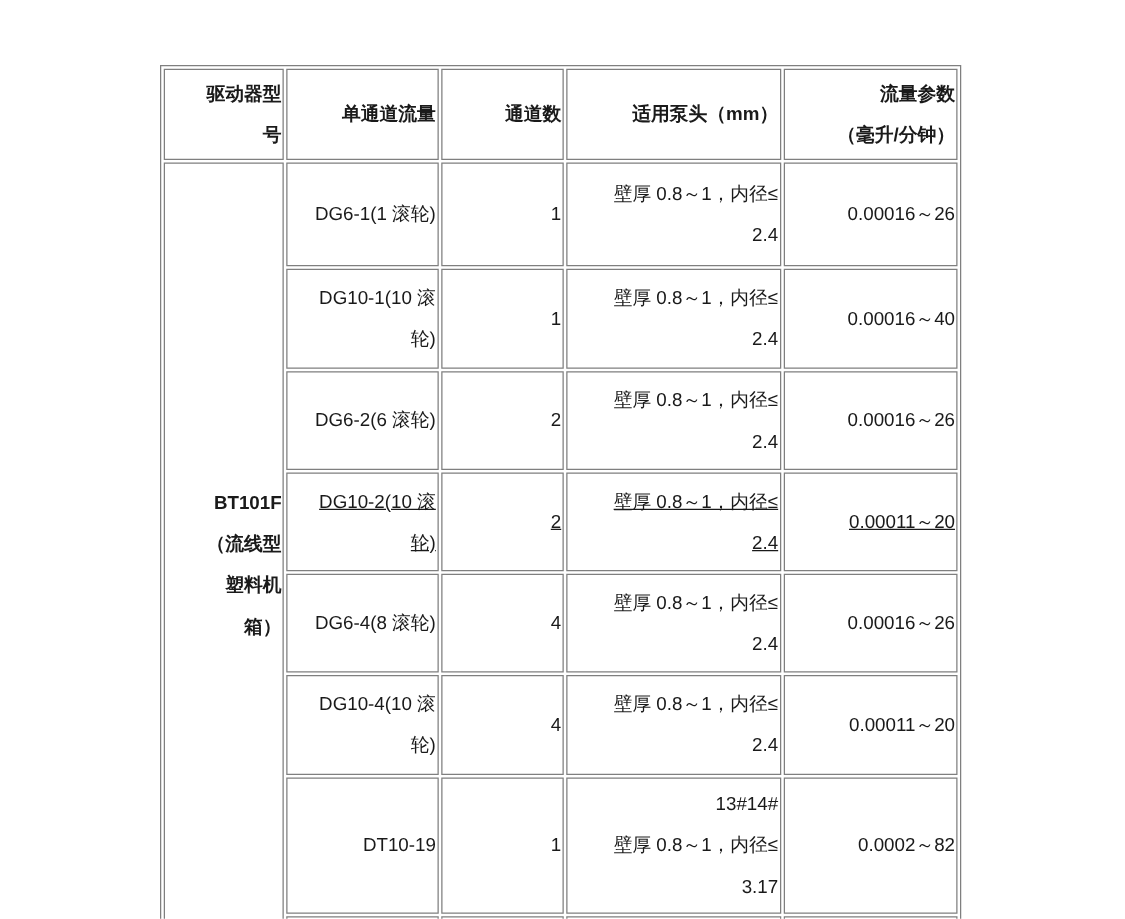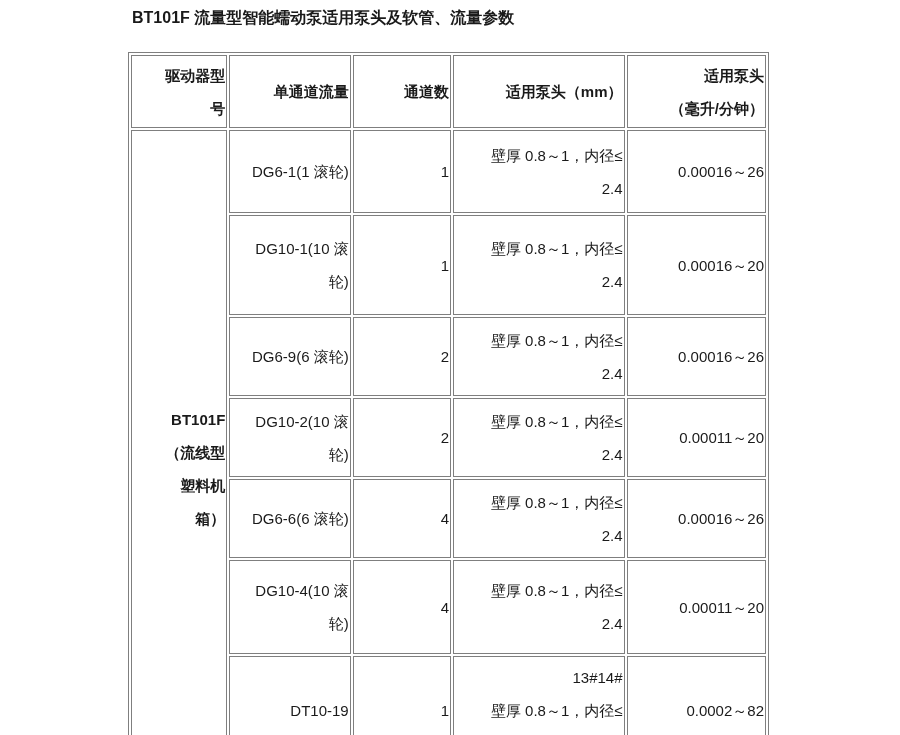--- a/index.html
+++ b/index.html
@@ -42,51 +42,50 @@
     line-height: 2.2;
     padding: 0 1px;
     white-space: pre-line;
     background: #ffffff;
     font-weight: normal;
     overflow: hidden;
   }
   .spec-table thead th { font-weight: bold; height: 73px; }
   .spec-table td.driver-cell { font-weight: bold; }
   tbody tr:nth-child(1) > td { height: 83px; }
-  tbody tr:nth-child(2) > td { height: 100px; }
+  tbody tr:nth-child(2) > td { height: 80px; }
   tbody tr:nth-child(3) > td { height: 79px; }
-  tbody tr:nth-child(4) > td { height: 79px; }
+  tbody tr:nth-child(4) > td { height: 79px; text-decoration: underline; }
   tbody tr:nth-child(5) > td { height: 79px; }
-  tbody tr:nth-child(6) > td { height: 94px; }
+  tbody tr:nth-child(6) > td { height: 80px; }
   tbody tr:nth-child(7) > td { height: 109px; }
   tbody tr.clipped-row > td { height: 40px; }
 </style>
 </head>
 <body>
 
 <div class="page">
 
-  <div class="doc-title">BT101F 流量型智能蠕动泵适用泵头及软管、流量参数</div>
 
   <table class="spec-table">
     <colgroup>
       <col style="width:96px">
       <col style="width:121px">
       <col style="width:98px">
       <col style="width:171px">
       <col style="width:139px">
     </colgroup>
     <thead>
       <tr>
         <th>驱动器型
 号</th>
         <th>单通道流量</th>
         <th>通道数</th>
         <th>适用泵头（mm）</th>
-        <th>适用泵头
+        <th>流量参数
 （毫升/分钟）</th>
       </tr>
     </thead>
     <tbody id="table-body">
         <tr>
     <td class="driver-cell" rowspan="8">BT101F
 （流线型
 塑料机
 箱）</td>
           <td>DG6-1(1 滚轮)</td>
@@ -94,39 +93,39 @@
     <td>壁厚 0.8～1，内径≤
 2.4</td>
     <td>0.00016～26</td>
   </tr>
         <tr>
     <td>DG10-1(10 滚
 轮)</td>
     <td>1</td>
     <td>壁厚 0.8～1，内径≤
 2.4</td>
-    <td>0.00016～20</td>
+    <td>0.00016～40</td>
   </tr>
         <tr>
-    <td>DG6-9(6 滚轮)</td>
+    <td>DG6-2(6 滚轮)</td>
     <td>2</td>
     <td>壁厚 0.8～1，内径≤
 2.4</td>
     <td>0.00016～26</td>
   </tr>
         <tr>
     <td>DG10-2(10 滚
 轮)</td>
     <td>2</td>
     <td>壁厚 0.8～1，内径≤
 2.4</td>
     <td>0.00011～20</td>
   </tr>
         <tr>
-    <td>DG6-6(6 滚轮)</td>
+    <td>DG6-4(8 滚轮)</td>
     <td>4</td>
     <td>壁厚 0.8～1，内径≤
 2.4</td>
     <td>0.00016～26</td>
   </tr>
         <tr>
     <td>DG10-4(10 滚
 轮)</td>
     <td>4</td>
     <td>壁厚 0.8～1，内径≤

